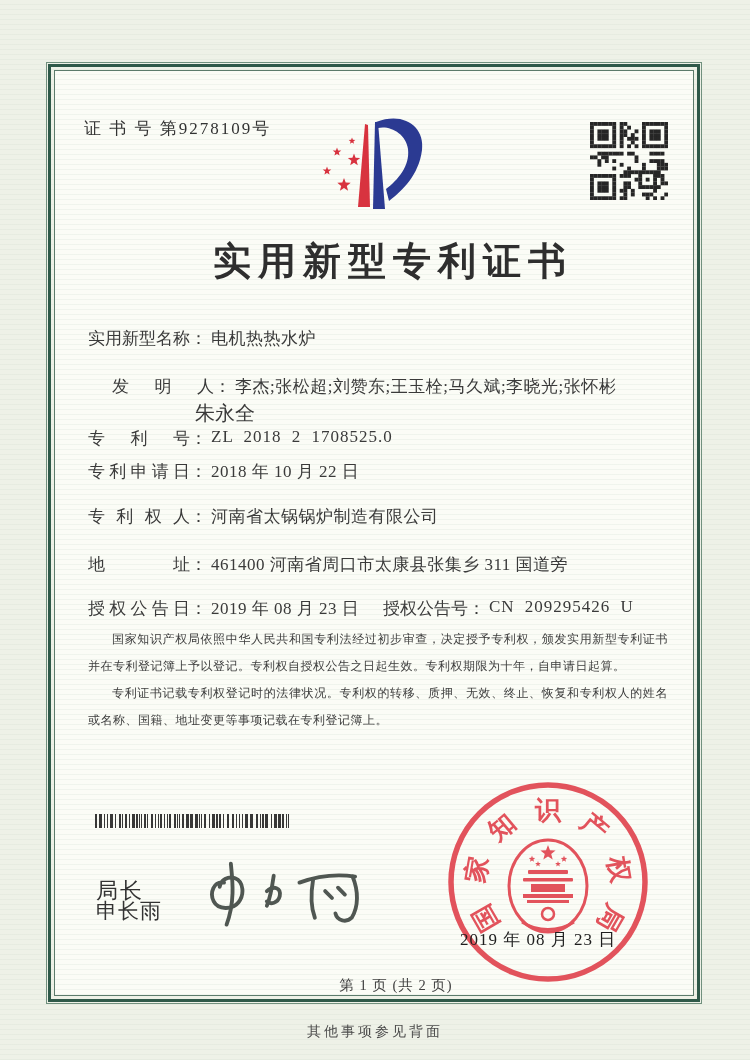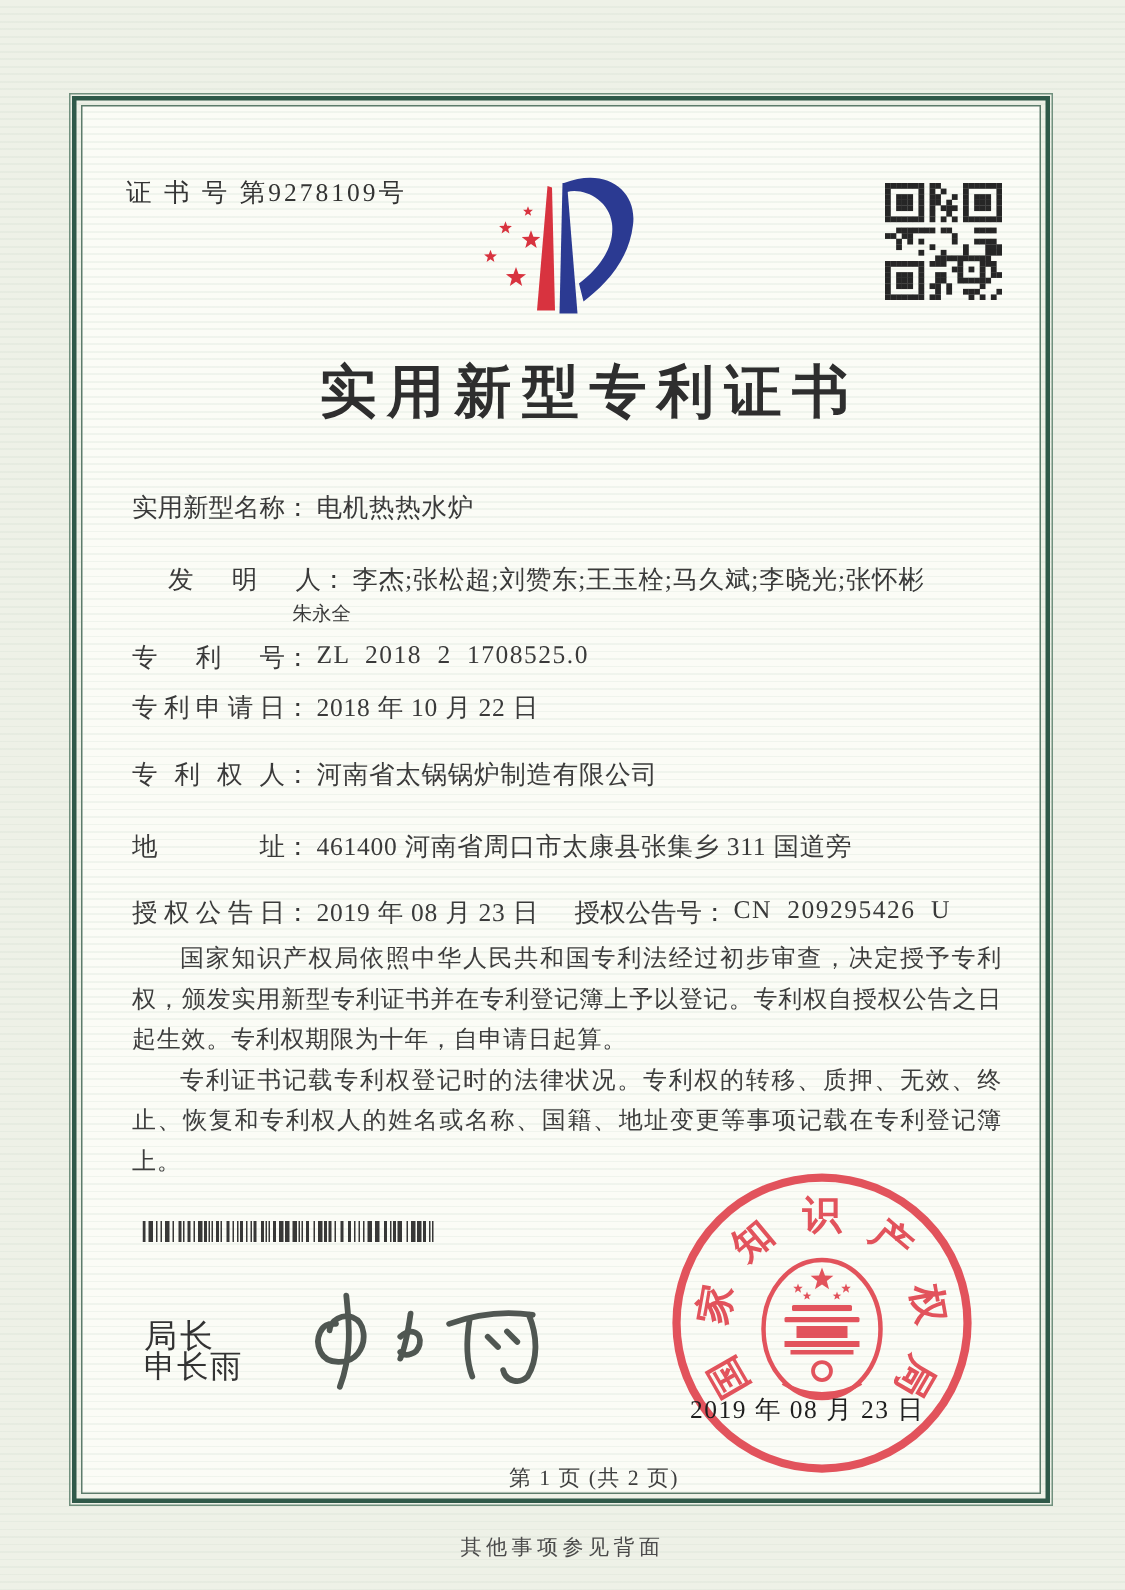--- a/index.html
+++ b/index.html
@@ -20,24 +20,24 @@
   .abs{position:absolute;}
   .cert-no{left:84px;top:117px;font-size:17px;letter-spacing:2px;color:#333;}
   .title{left:0;right:0;top:236px;text-align:center;font-size:38px;font-weight:700;
          letter-spacing:7px;color:#2e2e2e;padding-left:36px;}
   .field-row{left:88px;right:70px;font-size:17px;color:#3a3a3a;white-space:nowrap;}
   .flabel{display:inline-block;width:102px;text-align:justify;text-align-last:justify;
           vertical-align:top;}
   .colon{display:inline-block;margin-right:4px;vertical-align:top;}
   .fvalue{display:inline-block;vertical-align:top;letter-spacing:.5px;}
   .fvalue.num{letter-spacing:1px;word-spacing:5px;}
-  .row2{left:195px;font-size:13px;color:#3a3a3a;text-align:center;}
+  .row2{left:195px;font-size:20px;color:#3a3a3a;text-align:center;}
   .grant2{position:absolute;left:295px;top:0;white-space:nowrap;}
   .grant-row{position:relative;}
-  .paras{left:88px;top:626px;width:580px;color:#3d3d3d;font-size:16px;
+  .paras{left:88px;top:626px;width:580px;color:#3d3d3d;font-size:12px;
          line-height:27px;letter-spacing:.5px;text-align:justify;}
   .paras p{margin:0;text-indent:2em;}
   .sig-role{left:96px;top:876px;font-size:22px;color:#333;
             font-family:"Liberation Sans","DejaVu Sans",sans-serif;letter-spacing:2px;}
   .sig-name{left:96px;top:897px;font-size:21px;color:#333;
             font-family:Liberation Sans, sans-serif;letter-spacing:1px;}
   .seal-date{left:460px;top:928px;font-size:17px;color:#1e1e1e;letter-spacing:1px;z-index:6;}
   .page-info{left:0;right:0;top:976px;text-align:center;font-size:14.5px;color:#3f3f3f;letter-spacing:1px;padding-left:42px;}
   .back-note{left:0;right:0;top:1023px;text-align:center;font-size:14px;color:#4a4a4a;letter-spacing:3px;}
   svg{display:block;}

